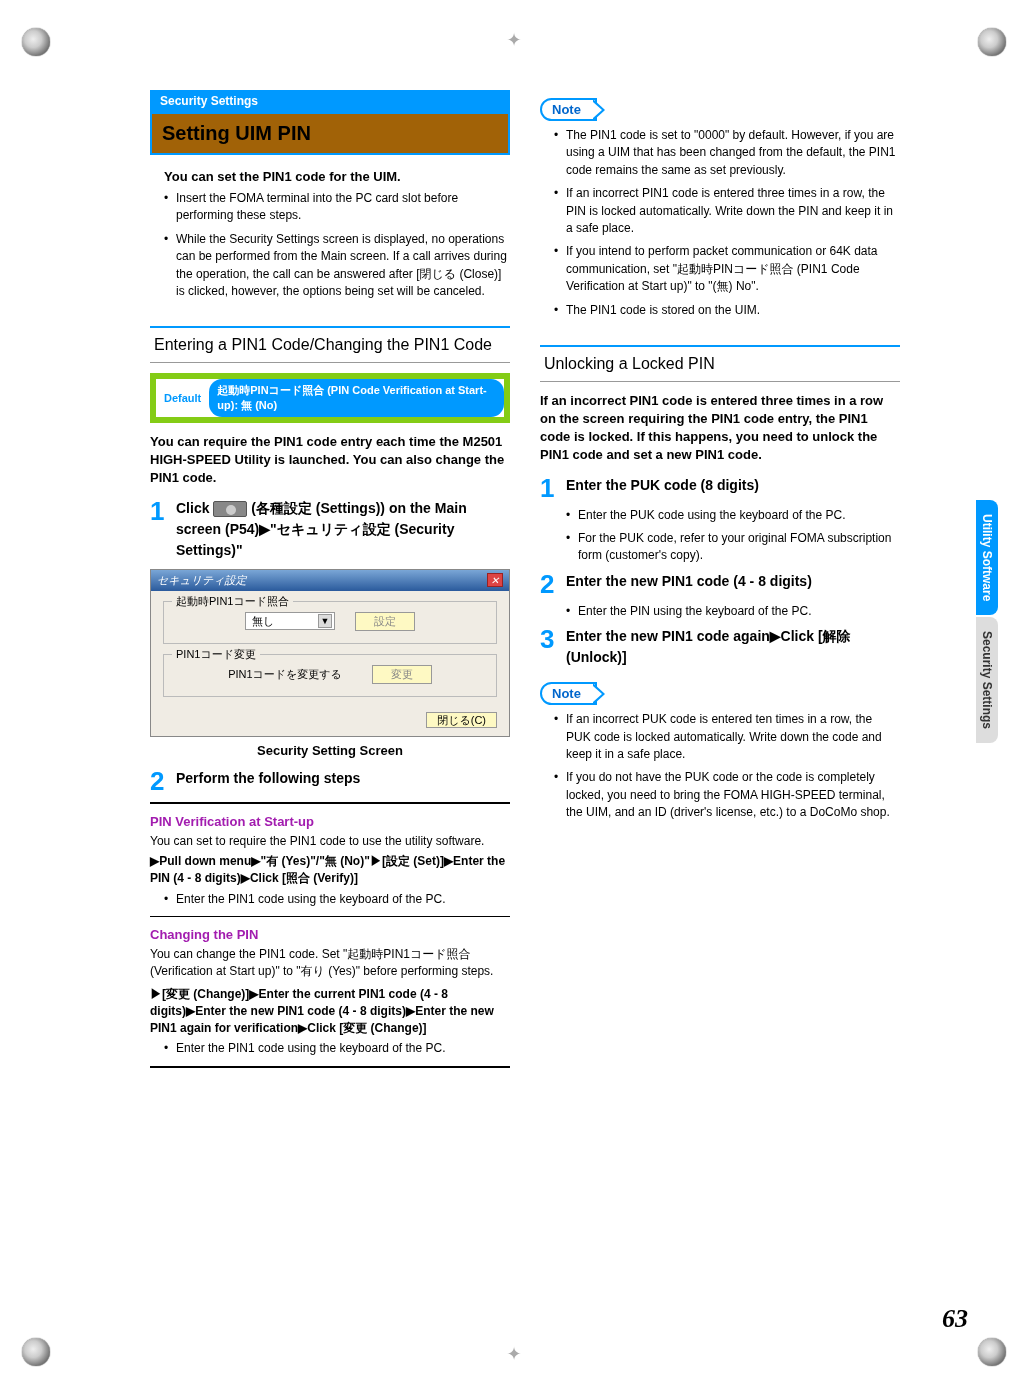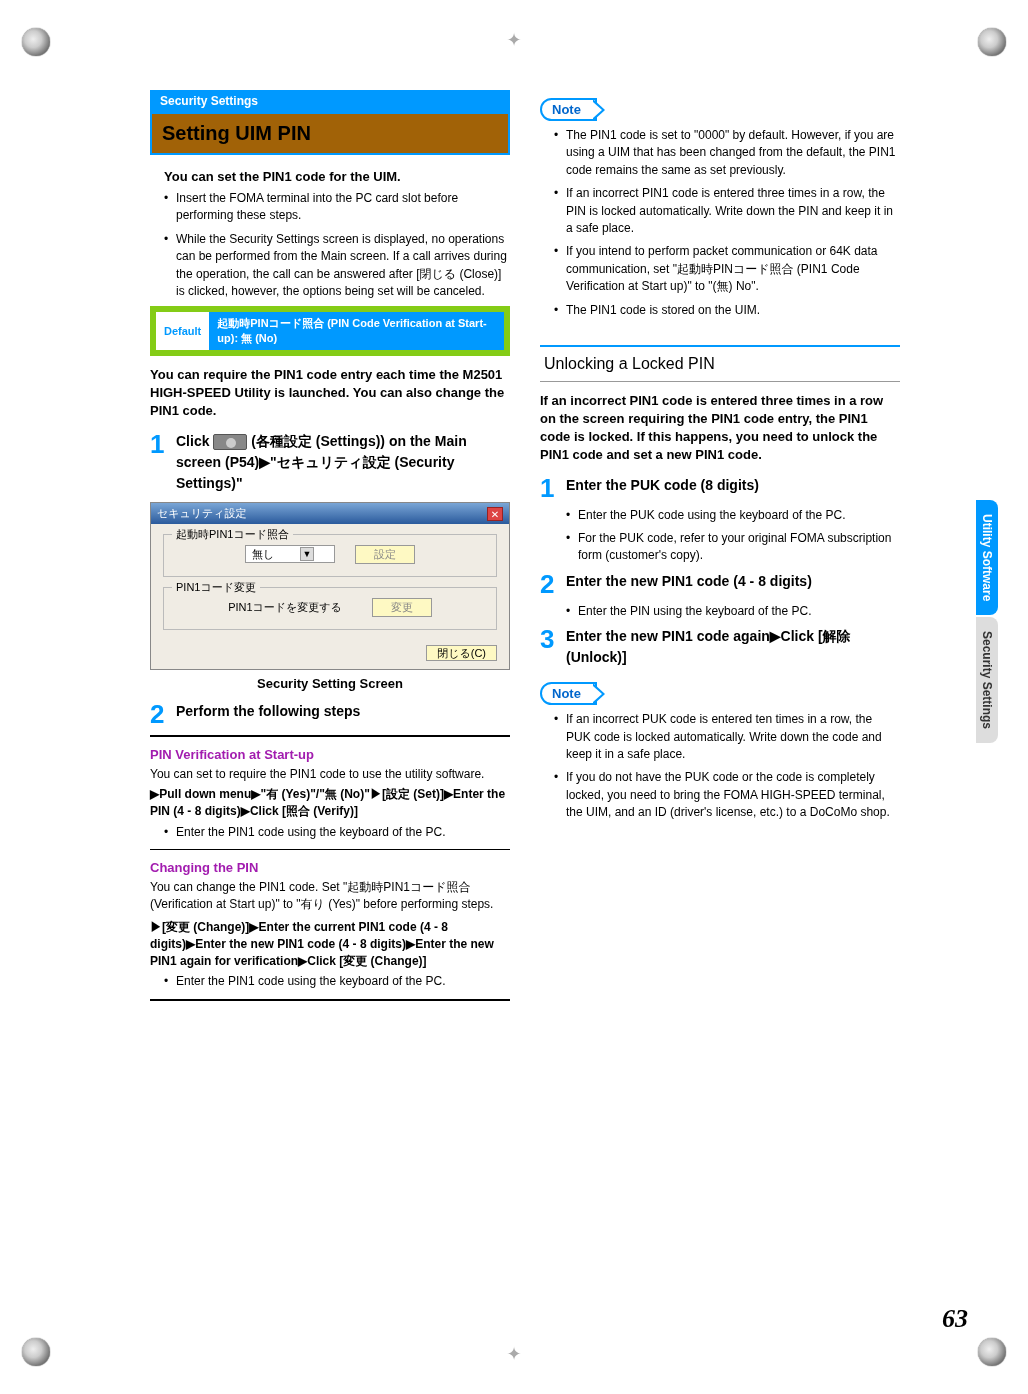--- a/index.html
+++ b/index.html
@@ -79,20 +79,21 @@
     display: flex;
     align-items: center;
   }
   .default-val {
     background: #0099ff;
     color: #fff;
     font-weight: bold;
     padding: 4px 8px;
     flex: 1;
     line-height: 1.35;
+    border-radius: 13px;
   }
   .body-bold {
     font-weight: bold;
     font-size: 13px;
     line-height: 1.4;
     margin-bottom: 10px;
   }
   .step {
     display: flex;
     gap: 8px;
@@ -140,22 +141,23 @@
     background: #f0ece4;
     margin: 8px 0 4px 0;
     font-size: 11px;
   }
   .dialog-titlebar {
     background: linear-gradient(#7aa6d6, #2a5a9c);
     color: #fff;
     padding: 3px 6px;
     display: flex;
     justify-content: space-between;
-    align-items: flex-end;
+    align-items: flex-start;
     font-size: 11px;
+    font-style: italic;
   }
   .dialog-close {
     width: 16px; height: 14px;
     background: #d44; color:#fff;
     text-align:center; line-height:14px;
     font-size:10px; border:1px solid #922;
   }
   .dialog-body { padding: 10px 12px 8px 12px; }
   .fieldset {
     border: 1px solid #bbb;
@@ -176,21 +178,21 @@
     gap: 20px;
     justify-content: center;
   }
   .combo {
     display:inline-flex;
     border:1px solid #999;
     background:#fff;
     width: 90px; height:18px;
     align-items:center;
     justify-content:space-between;
-    padding: 0 20px 0 6px;
+    padding: 0 2px 0 6px;
     font-size:11px;
   }
   .combo-arrow {
     width:14px;height:14px;background:#ddd;
     border:1px solid #999;
     text-align:center;line-height:12px;font-size:9px;
   }
   .dlg-btn {
     border:1px solid #999;
     background:#fef9c3;
@@ -310,20 +312,21 @@
   <div class="col">
     <div class="sec-label">Security Settings</div>
     <div class="title-box">Setting UIM PIN</div>
 
     <div class="intro-bold">You can set the PIN1 code for the UIM.</div>
     <ul class="bul">
       <li>Insert the FOMA terminal into the PC card slot before performing these steps.</li>
       <li>While the Security Settings screen is displayed, no operations can be performed from the Main screen. If a call arrives during the operation, the call can be answered after [閉じる (Close)] is clicked, however, the options being set will be canceled.</li>
     </ul>
 
+    <div class="subhead">Entering a PIN1 Code/Changing the PIN1 Code</div>
 
     <div class="default-row">
       <div class="default-label">Default</div>
       <div class="default-val">起動時PINコード照合 (PIN Code Verification at Start-up): 無 (No)</div>
     </div>
 
     <div class="body-bold">You can require the PIN1 code entry each time the M2501 HIGH-SPEED Utility is launched. You can also change the PIN1 code.</div>
 
     <div class="step">
       <div class="step-num">1</div>

